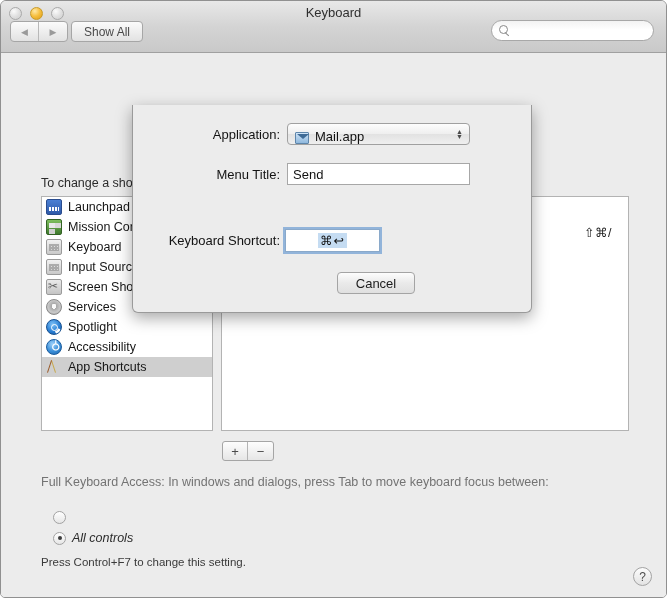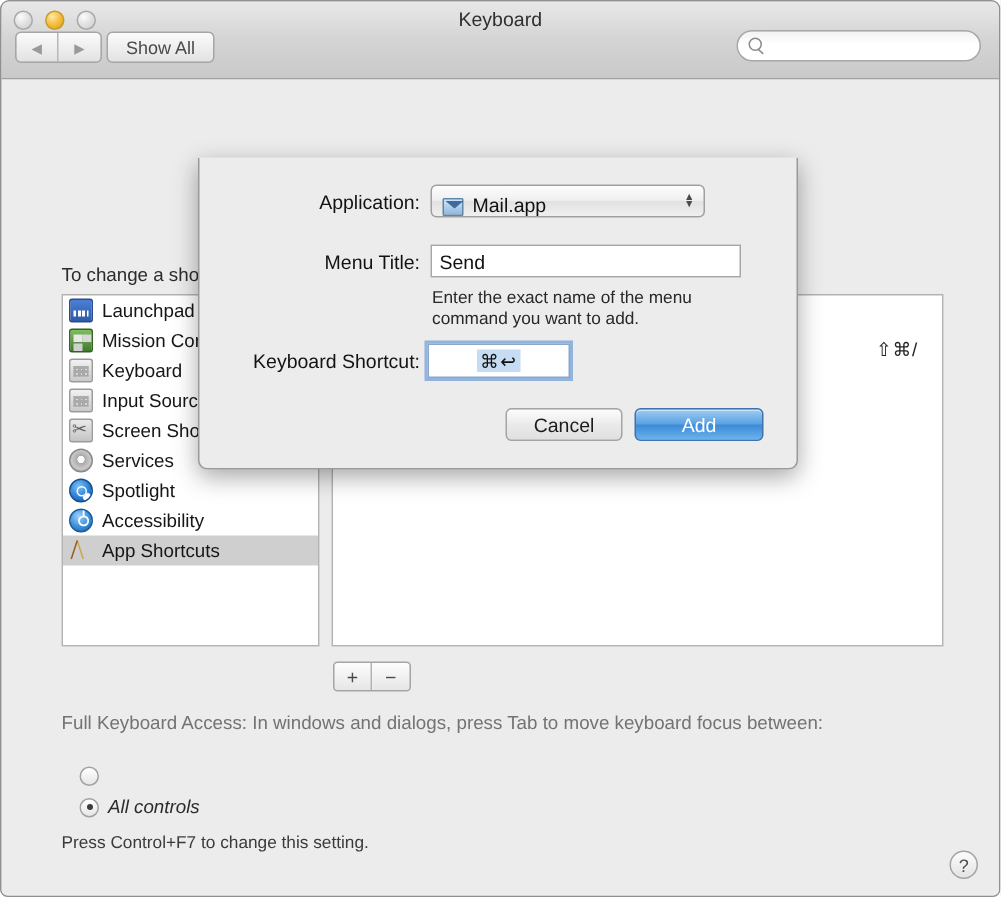--- a/index.html
+++ b/index.html
@@ -276,21 +276,21 @@
     margin-left: 6px; font-size: 13px; color: #111;
   }
   #app-popup .arrows {
     position: absolute; right: 6px; top: 50%; transform: translateY(-50%);
     display: flex; flex-direction: column; line-height: 5px;
     font-size: 7px; color: #4a4a4a;
   }
 
   #menu-input {
     position: absolute; left: 154px; top: 58px;
-    width: 207px; height: 22px;
+    width: 183px; height: 22px;
     border: 1px solid #a7a7a7;
     background: #fff;
     display: flex; align-items: center;
     padding-left: 5px;
     font-size: 13px; color: #111;
   }
   #hint-text {
     position: absolute; left: 155px; top: 87px;
     width: 200px;
     font-size: 11.5px; color: #282828; line-height: 14px;
@@ -429,25 +429,23 @@
         <span class="pop-text">Mail.app</span>
         <span class="arrows">
             <span>▲</span>
             <span>▼</span>
           </span>
       </div>
 
       <div class="field-label" id="lbl-menu">Menu Title:</div>
       <div id="menu-input">Send</div>
 
-      <div id="hint-text">Enter the exact name of the menu command you want to add.</div>
 
       <div class="field-label" id="lbl-short">Keyboard Shortcut:</div>
       <div id="shortcut-field">
         <span class="keys">⌘↩</span>
       </div>
 
       <div class="btn" id="btn-cancel">Cancel</div>
-      <div class="btn" id="btn-add">Add</div>
     </div>
 
   </div>
 </div>
 
 </body></html>

